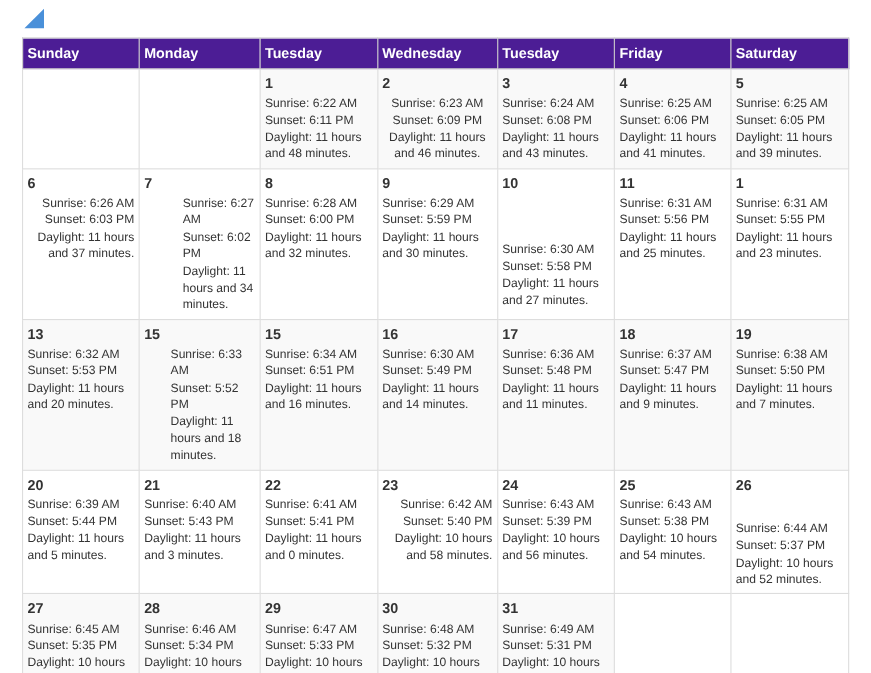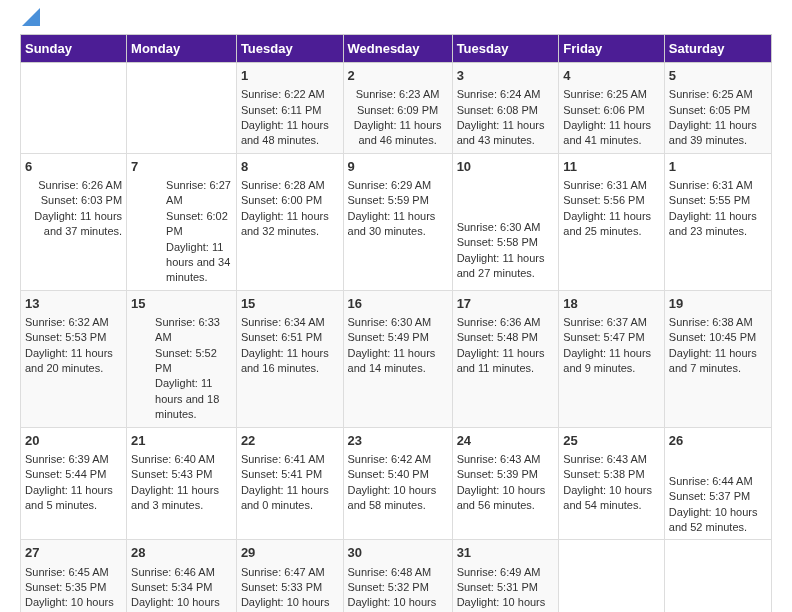--- a/index.html
+++ b/index.html
@@ -242,21 +242,21 @@
           </td>
           <td>
             <span class="day-num">18</span>
             <div class="day-content" style="white-space: pre-line;">Sunrise: 6:37 AM
 Sunset: 5:47 PM
 Daylight: 11 hours and 9 minutes.</div>
           </td>
           <td>
             <span class="day-num">19</span>
             <div class="day-content" style="white-space: pre-line;">Sunrise: 6:38 AM
-Sunset: 10:45 PM
+Sunset: 5:50 PM
 Daylight: 11 hours and 7 minutes.</div>
           </td>
         </tr>
         <tr>
           <td>
             <span class="day-num">20</span>
             <div class="day-content" style="white-space: pre-line;">Sunrise: 6:39 AM
 Sunset: 5:44 PM
 Daylight: 11 hours and 5 minutes.</div>
           </td>
@@ -267,21 +267,21 @@
 Daylight: 11 hours and 3 minutes.</div>
           </td>
           <td>
             <span class="day-num">22</span>
             <div class="day-content" style="white-space: pre-line;">Sunrise: 6:41 AM
 Sunset: 5:41 PM
 Daylight: 11 hours and 0 minutes.</div>
           </td>
           <td>
             <span class="day-num">23</span>
-            <div class="day-content" style="white-space: pre-line;">Sunrise: 6:42 AM
+            <div class="day-content" style="white-space: pre-line; text-align: right;">Sunrise: 6:42 AM
 Sunset: 5:40 PM
 Daylight: 10 hours and 58 minutes.</div>
           </td>
           <td>
             <span class="day-num">24</span>
             <div class="day-content" style="white-space: pre-line;">Sunrise: 6:43 AM
 Sunset: 5:39 PM
 Daylight: 10 hours and 56 minutes.</div>
           </td>
           <td>

